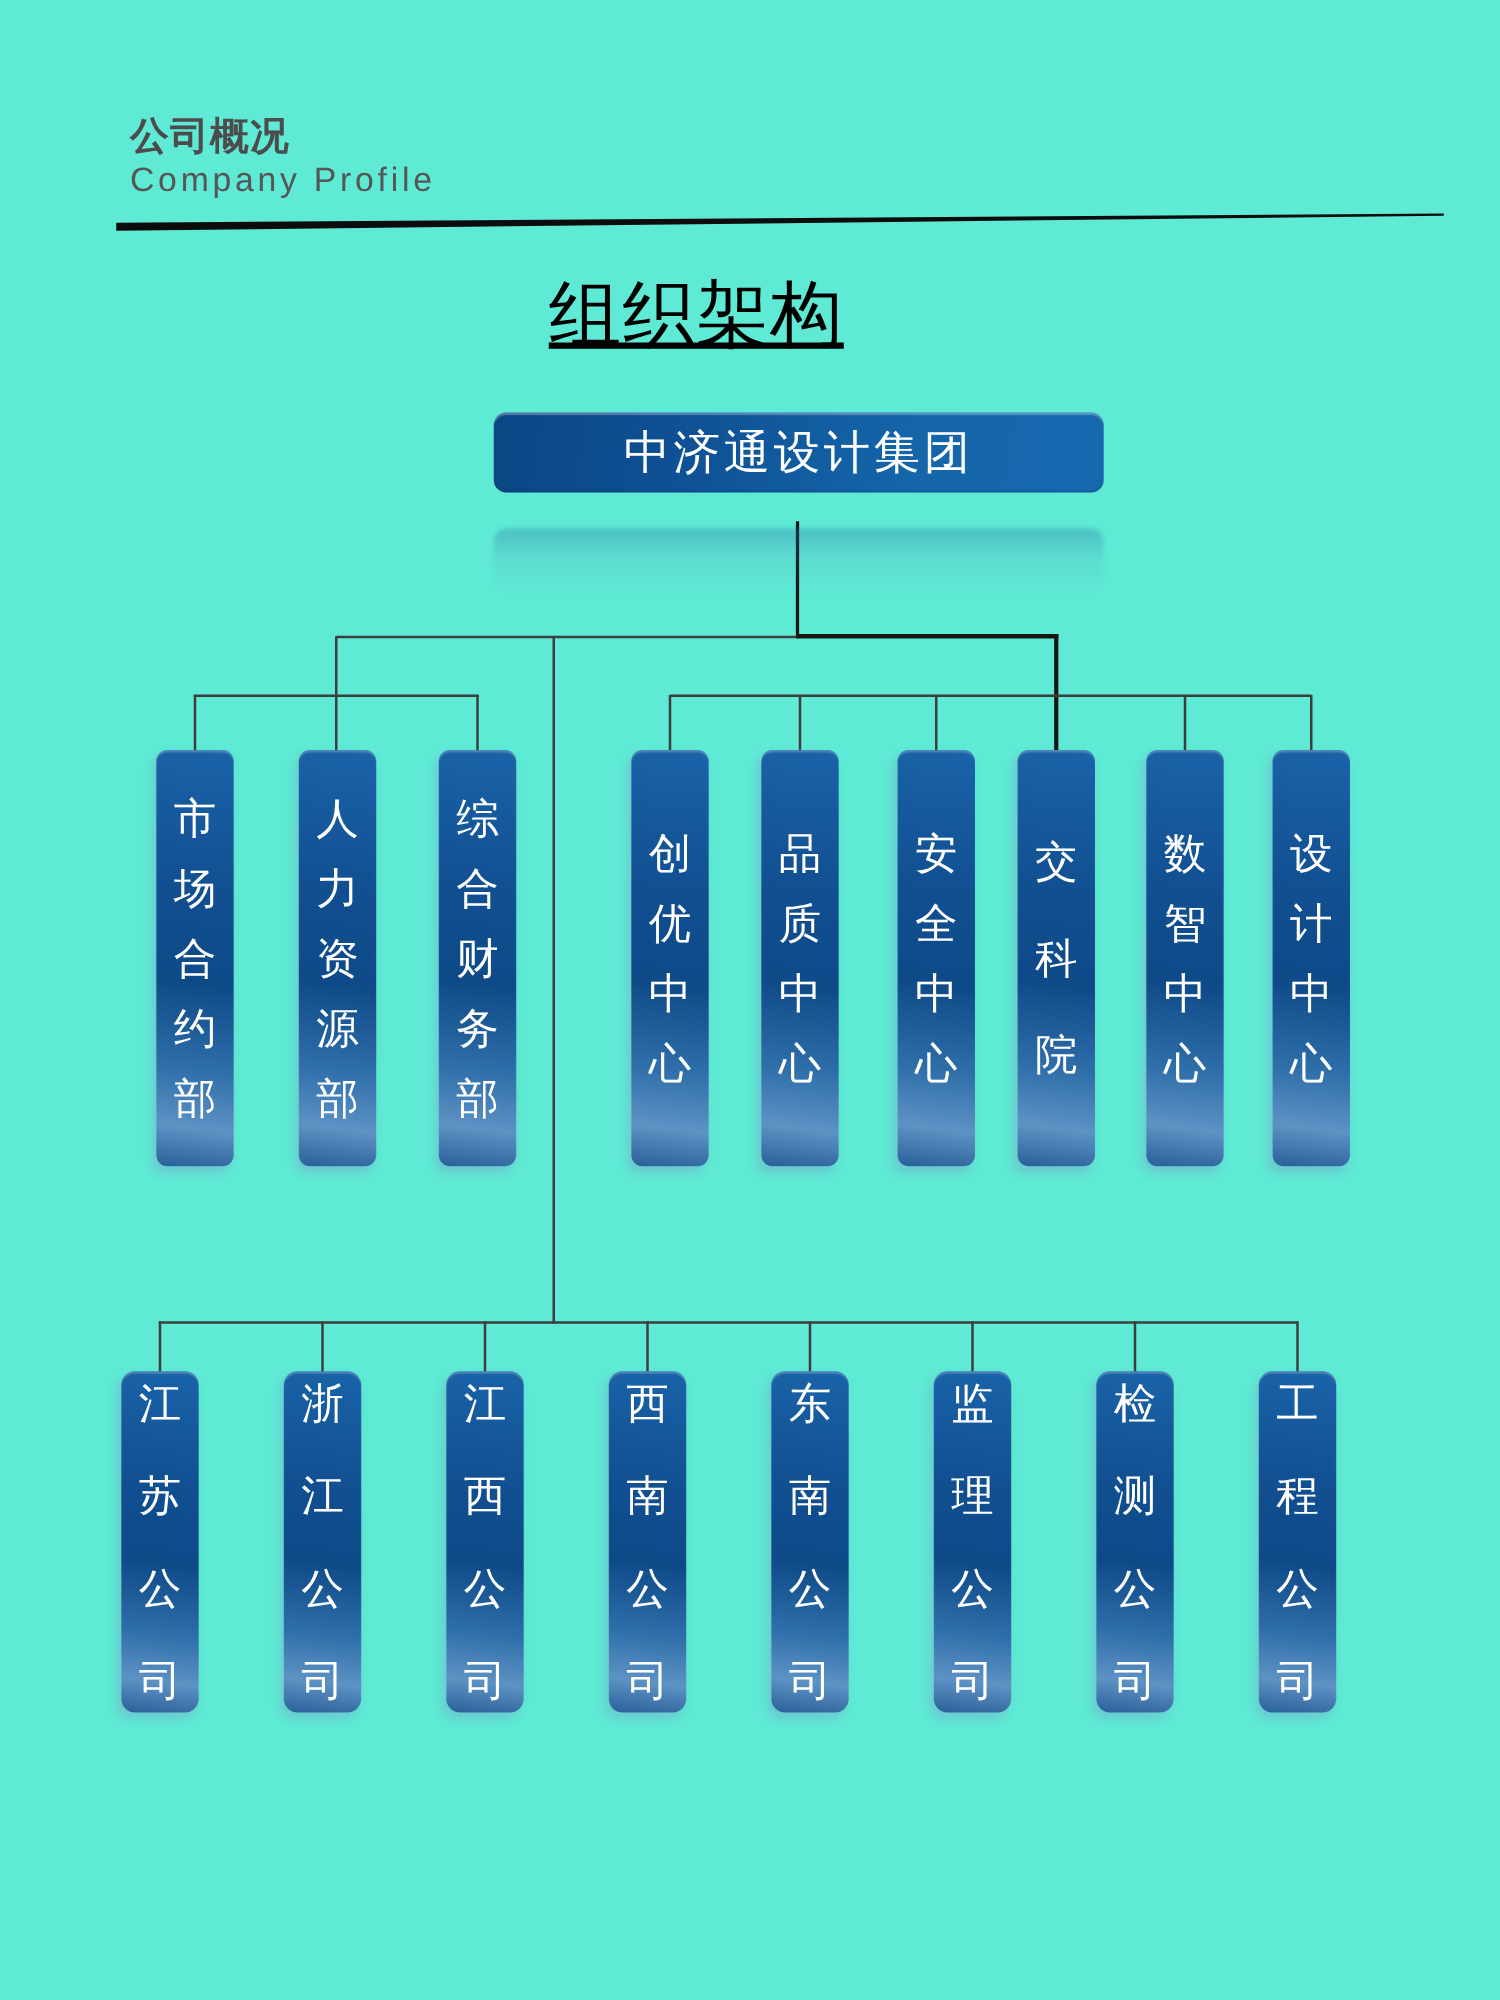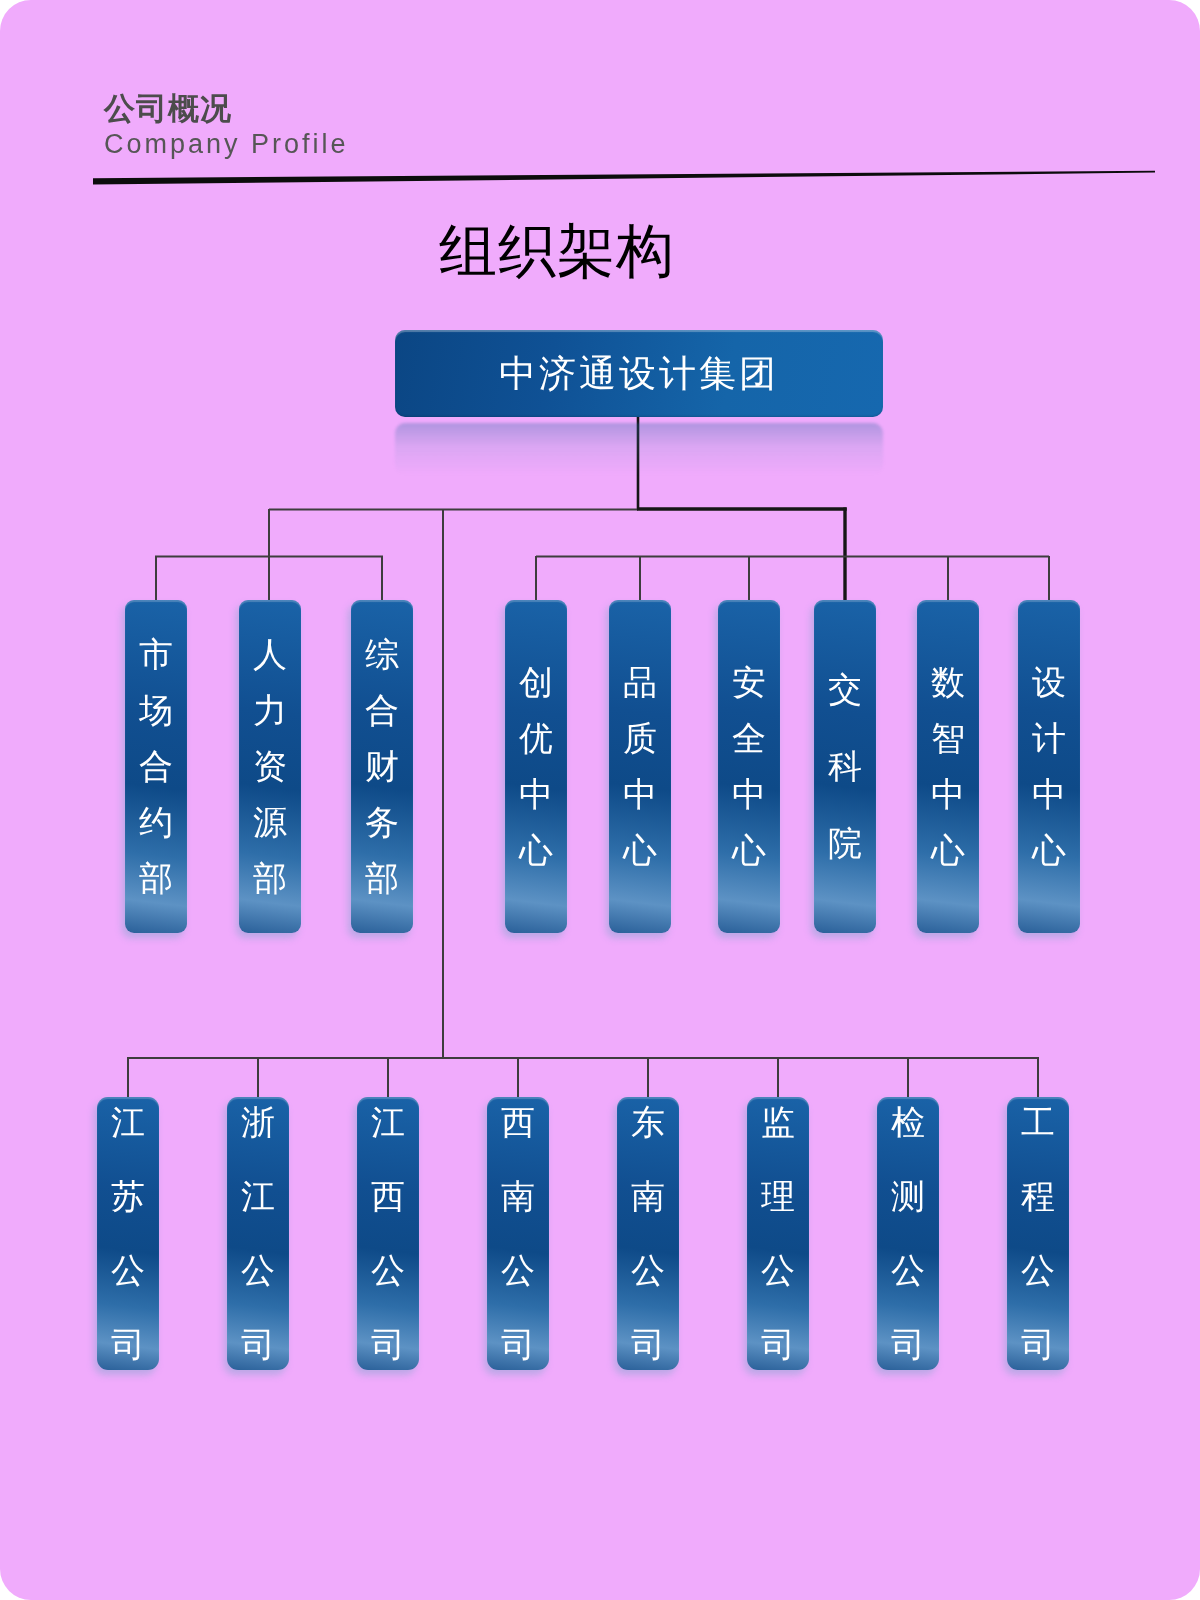--- a/index.html
+++ b/index.html
@@ -2,47 +2,46 @@
 <html><head>
 <meta charset="utf-8">
 <style>
   * { margin: 0; padding: 0; box-sizing: border-box; }
   html, body { background: #ffffff; }
   .page {
     position: relative;
     width: 1200px;
     height: 1600px;
     margin: 0 auto;
-    background: #f0abfc;
+    background: #5eead4;
     font-family: "Liberation Sans", "DejaVu Sans", sans-serif;
     overflow: hidden;
-    border-radius: 31px;
   }
   
   .hdr-zh {
     position: absolute; left: 104px; top: 88px;
     font-size: 31px; font-weight: bold; color: #4c4c4c;
     letter-spacing: 1px;
   }
   .hdr-en {
     position: absolute; left: 104px; top: 129px;
     font-size: 27px; font-weight: normal; color: #565656;
     letter-spacing: 3px;
   }
   
   .page-title {
     position: absolute; left: 0; top: 213px; width: 1114px;
     text-align: center;
-    font-size: 58px; color: #000000; letter-spacing: 1px;
+    font-size: 58px; color: #000000; letter-spacing: 1px; text-decoration: underline;
   }
   
   .lines-svg { position: absolute; left: 0; top: 0; width: 1200px; height: 1600px; }
   
   .root-box {
-    position: absolute; left: 395px; top: 330px; width: 488px; height: 87px;
+    position: absolute; left: 395px; top: 330px; width: 488px; height: 64px;
     border-radius: 10px;
     background: linear-gradient(100deg, var(--blue-deep) 0%, #0f5195 32%, var(--blue-main) 68%, #1668af 100%);
     box-shadow: inset 0 2px 1px rgba(255,255,255,0.30), inset 0 -1px 2px rgba(0,0,0,0.15);
     display: flex; align-items: center; justify-content: center;
     color: #ffffff; font-size: 37px; letter-spacing: 3px;
   }
   .root-reflection {
     position: absolute; left: 395px; top: 423px; width: 488px; height: 52px;
     border-radius: 10px;
     background: linear-gradient(180deg, rgba(38,100,162,0.32) 0%, rgba(90,140,190,0.14) 45%, rgba(255,255,255,0) 100%);

